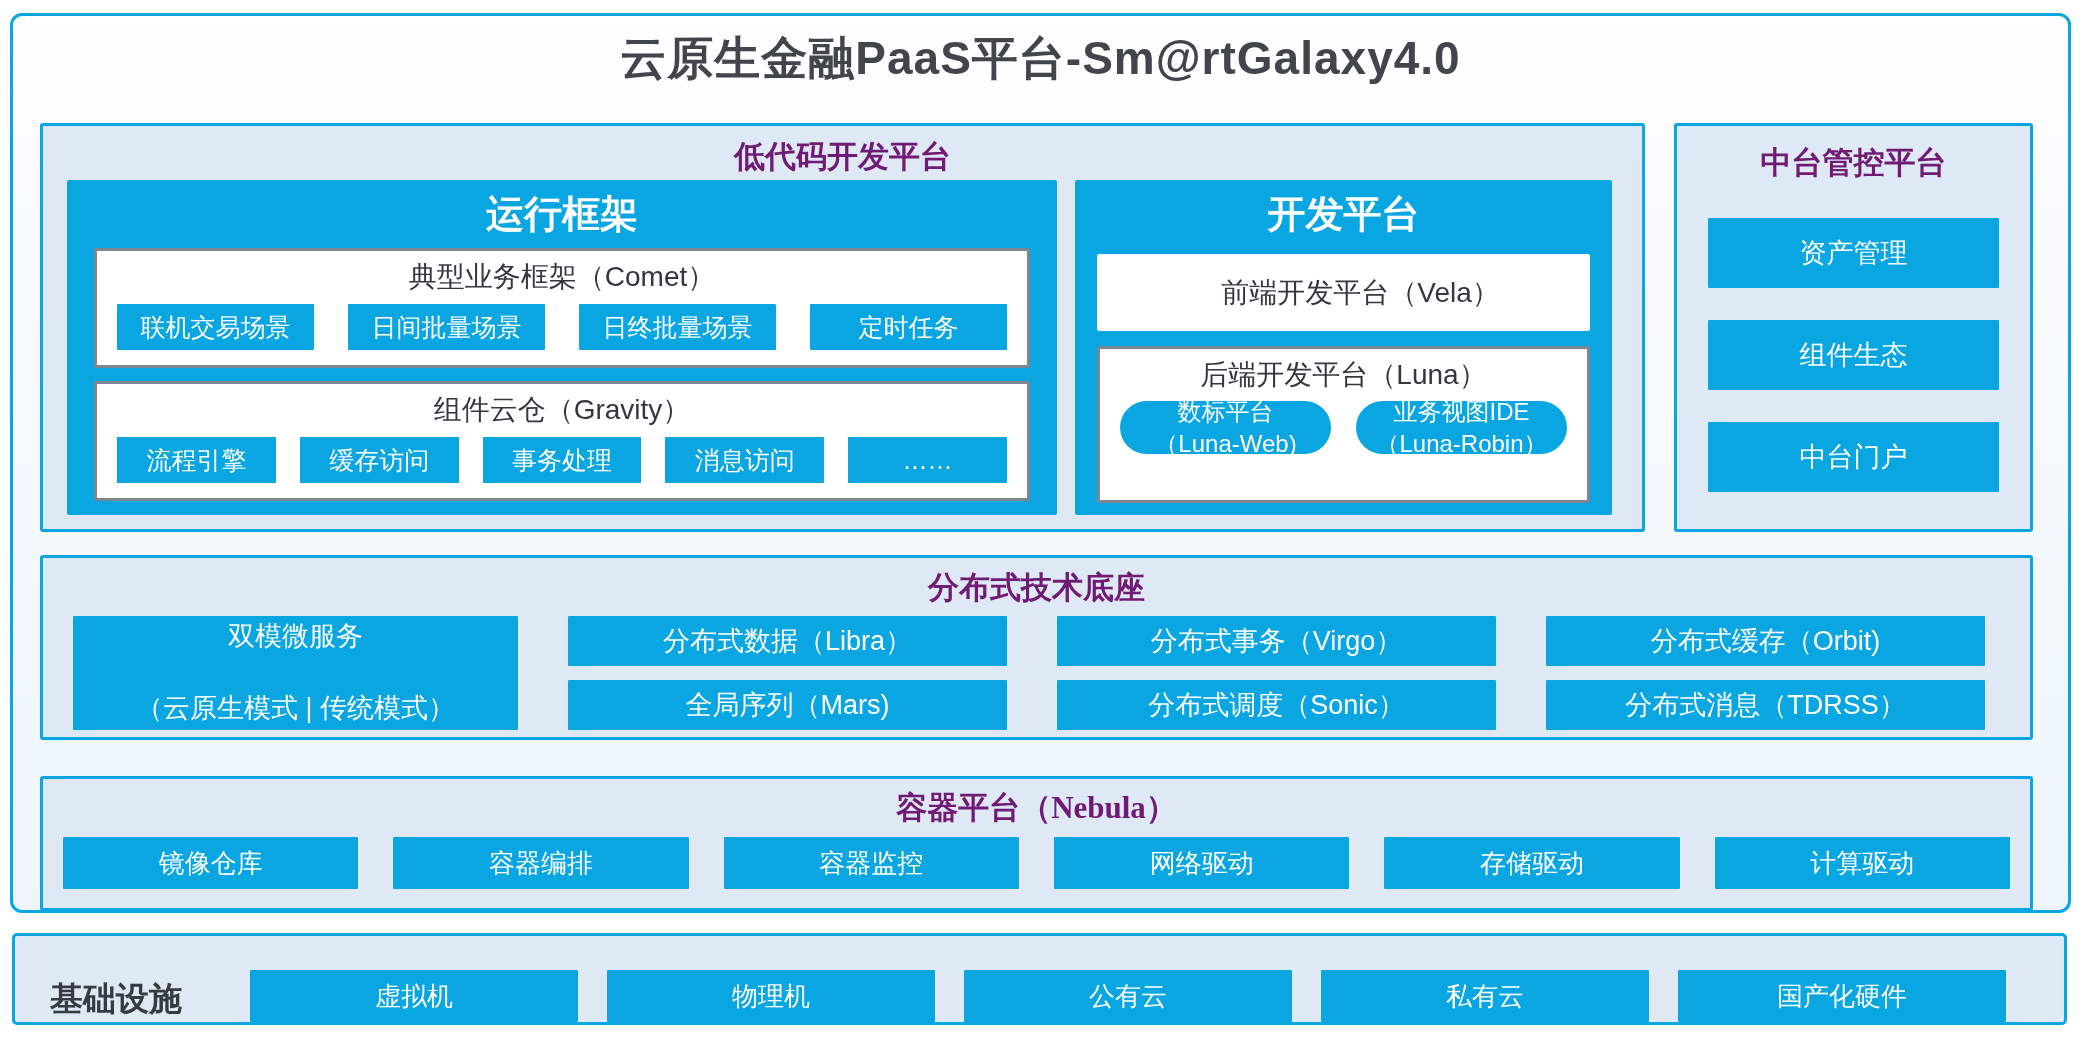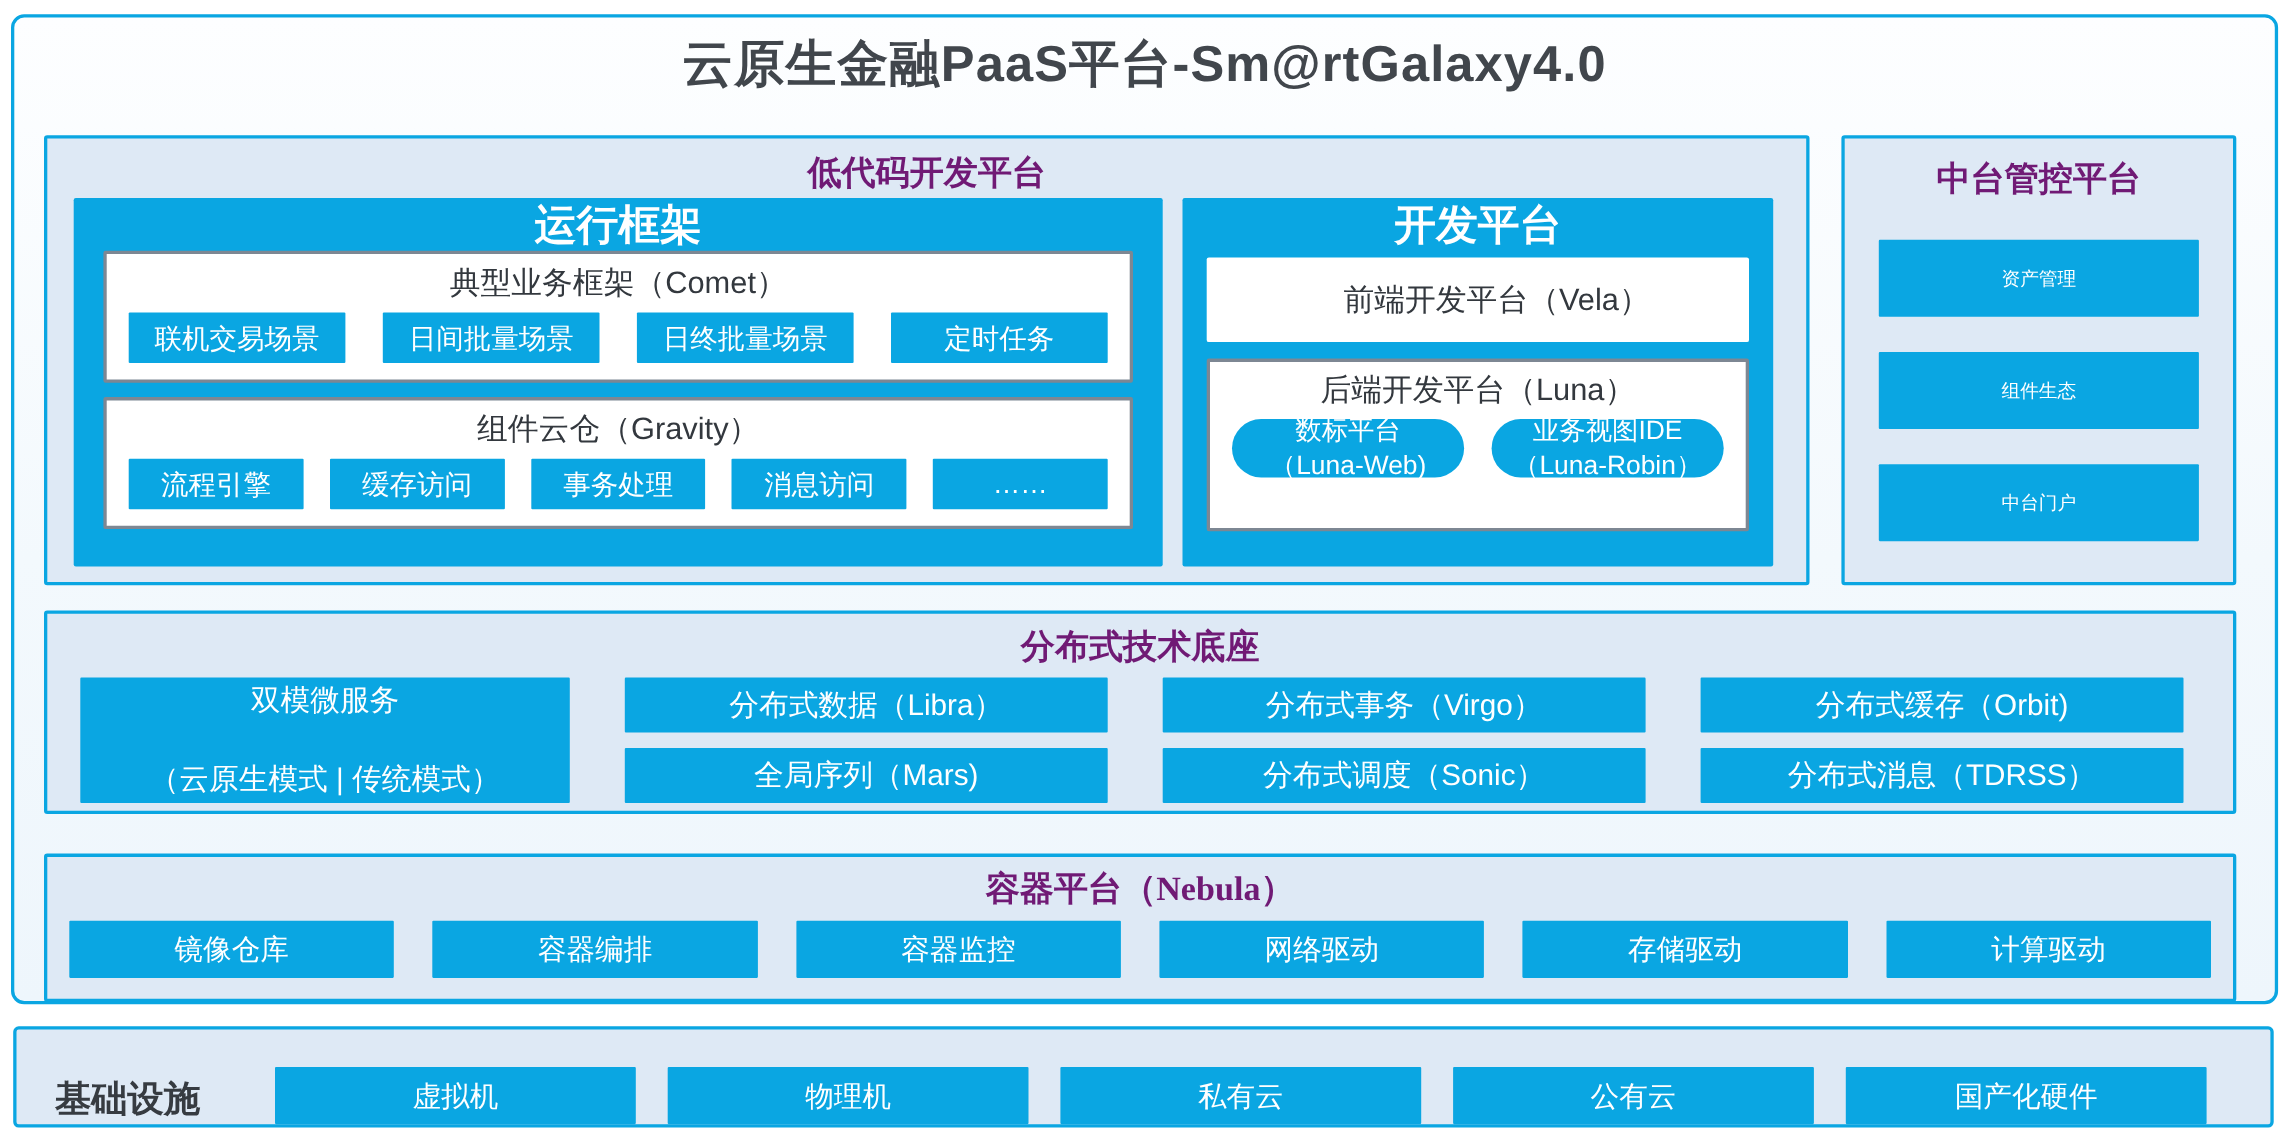--- a/index.html
+++ b/index.html
@@ -36,21 +36,21 @@
   }
 
   
   .sec-lowcode{left:27px;top:107px;width:1605px;height:409px;}
   .sec-lowcode .sec-title{height:54px;padding-top:8px;}
   .panels{display:flex;margin:0 30px 0 24px;gap:18px;height:335px;}
   .panel{background:var(--blue);border-radius:2px;}
   .panel-runtime{width:990px;}
   .panel-dev{flex:1;}
   .panel-title{
-    height:48px;display:flex;align-items:center;justify-content:center;
+    height:68px;display:flex;align-items:center;justify-content:center;
     color:#ffffff;font-size:38px;font-weight:bold;
   }
   .white-box{background:#ffffff;border-radius:2px;}
   .white-box.bordered{border:3px solid var(--gray-border);}
   .wb-title{
     padding-top:7px;text-align:center;font-size:28px;font-weight:500;color:#33383e;
   }
   .panel-runtime .white-box{margin:0 27px;height:120px;}
   .panel-runtime .white-box + .white-box{margin-top:13px;}
   .btn{
@@ -66,21 +66,21 @@
   .vela-box{margin:6px 22px 0;height:77px;display:flex;align-items:center;justify-content:center;
     font-size:28px;font-weight:500;color:#33383e;padding-left:34px;}
   .luna-box{margin:15px 22px 0;height:157px;}
   .luna-row{padding:7px 20px 0;gap:25px;}
   .luna-row .btn{flex:1;height:53px;font-size:24px;line-height:1.3;border-radius:28px;}
 
   
   .sec-mid{left:1661px;top:107px;width:359px;height:409px;}
   .sec-mid .sec-title{height:74px;}
   .mid-col{display:flex;flex-direction:column;gap:32px;margin:18px 31px 0;}
-  .mid-col .btn{height:70px;font-size:17px;}
+  .mid-col .btn{height:70px;font-size:27px;}
 
   
   .sec-dist{left:27px;top:539px;width:1993px;height:185px;}
   .sec-dist .sec-title{height:56px;padding-top:4px;}
   .dist-grid{
     display:grid;grid-template-columns:445px 1fr 1fr 1fr;
     grid-template-rows:50px 50px;gap:14px 50px;margin:2px 45px 0 30px;
   }
   .dist-grid .btn{font-size:27px;}
   .dual-box{grid-row:1 / 3;line-height:1.4;gap:34px;}
@@ -199,19 +199,19 @@
       </div>
     </div>
 
   </div>
 
   <div class="infra">
     <div class="infra-label">基础设施</div>
     <div class="btn-row infra-row">
       <div class="btn">虚拟机</div>
       <div class="btn">物理机</div>
+      <div class="btn">公有云</div>
       <div class="btn">私有云</div>
-      <div class="btn">公有云</div>
       <div class="btn">国产化硬件</div>
     </div>
   </div>
 
 </div>
 
 </body></html>

